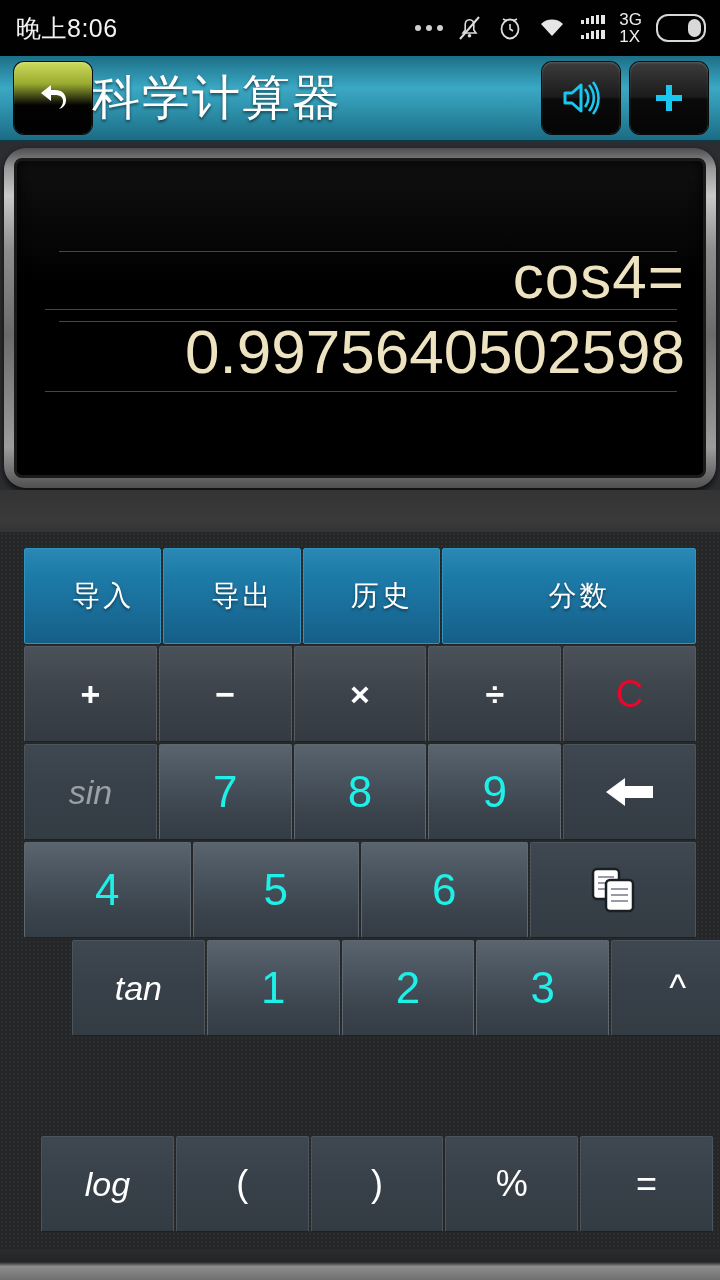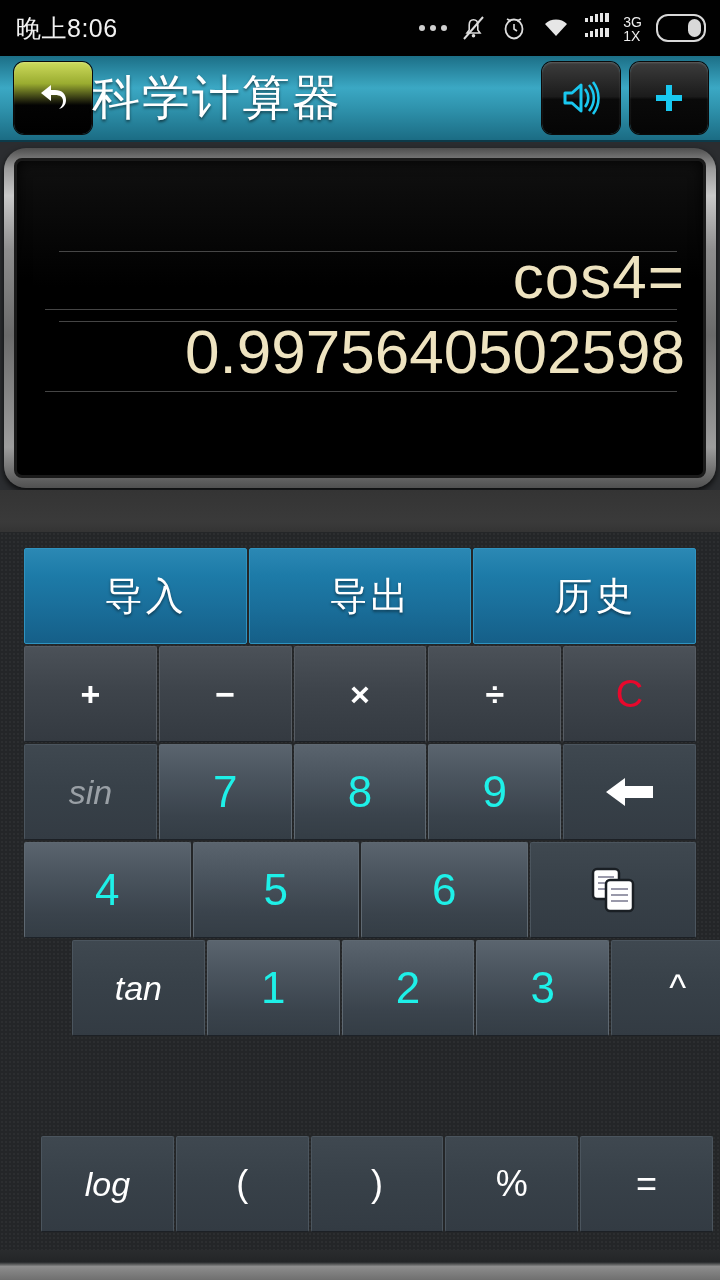--- a/index.html
+++ b/index.html
@@ -10,21 +10,21 @@
 
   
   .statusbar{position:absolute;left:0;top:0;width:720px;height:56px;
      background:#010101;display:flex;align-items:center;}
   .status-time{color:#f2f2f2;font-size:25px;margin-left:16px;letter-spacing:.5px;}
   .status-right{margin-left:auto;display:flex;align-items:center;gap:14px;margin-right:14px;}
   .dots{display:flex;gap:5px;align-items:center;}
   .dots i{width:6px;height:6px;border-radius:50%;background:#cfcfcf;display:block;}
   .sicon{display:block;}
   .sig{display:flex;align-items:flex-end;gap:2px;}
-  .netlbl{display:flex;flex-direction:column;line-height:1;color:#eee;font-size:14px;margin-left:2px;}
+  .netlbl{display:flex;flex-direction:column;line-height:1;color:#eee;font-size:17px;margin-left:2px;}
   .battery{width:46px;height:24px;border:2px solid #d8d8d8;border-radius:12px;position:relative;}
   .battery::after{content:"";position:absolute;right:3px;top:3px;bottom:3px;width:13px;
      background:#d8d8d8;border-radius:7px;}
 
   
   .titlebar{position:absolute;left:0;top:56px;width:720px;height:84px;
      background:linear-gradient(180deg,#1c6f87 0%,#3ba8c4 38%,#2f93ad 62%,#1b6c84 100%);
      border-bottom:2px solid #0d3a49;display:flex;align-items:center;}
   .tb-btn{width:78px;height:72px;border-radius:10px;
      background:linear-gradient(180deg,#3c3c3c 0%,#1b1b1b 48%,#0a0a0a 52%,#050505 100%);
@@ -60,21 +60,21 @@
      background:linear-gradient(180deg,#343434 0%,#3a3a3a 55%,#2a2a2a 100%);}
   .keypad{position:absolute;left:0;top:532px;width:720px;height:718px;
      background:#242628;
      background-image:radial-gradient(rgba(255,255,255,.035) 1px,transparent 1px);
      background-size:4px 4px;}
   .row{position:absolute;left:24px;width:672px;display:flex;gap:2px;}
   .key{flex:1;height:96px;display:flex;align-items:center;justify-content:center;
      border-radius:2px;box-sizing:border-box;color:#fff;}
   .key.wide{flex:2.02;}
   .blue{background:linear-gradient(180deg,#2b88b4 0%,#1d7ba8 28%,#1a6f9b 60%,#155f88 100%);
-     border:1px solid #2f93c0;font-size:38px;letter-spacing:3px;
+     border:1px solid #2f93c0;font-size:28px;letter-spacing:3px;
      text-shadow:0 2px 3px rgba(0,0,0,.45);padding-left:21px;}
   .op{background:linear-gradient(180deg,#4b5158 0%,#3e444b 45%,#343a41 100%);
      border:1px solid #565c63;border-bottom-color:#1c2025;font-size:34px;font-weight:bold;}
   .fn{background:linear-gradient(180deg,#3f4850 0%,#384149 45%,#333b43 100%);
      border:1px solid #4b555e;border-bottom-color:#1c2025;
      font-style:italic;font-size:34px;}
   .fn.dim{color:#9aa0a6;}
   .num{background:linear-gradient(180deg,#5a646e 0%,#4a545e 35%,#3a434c 75%,#343d45 100%);
      border:1px solid #5e6871;border-bottom-color:#1d2228;
      color:#1ef0e8;font-size:44px;}
@@ -179,20 +179,23 @@
       <div class="row r1">
         <div class="key blue">
           <span>导入</span>
         </div>
         <div class="key blue">
           <span>导出</span>
         </div>
         <div class="key blue">
           <span>历史</span>
         </div>
+        <div class="key blue wide">
+          <span>分数</span>
+        </div>
       </div>
       <div class="row r2">
         <div class="key op">
           <span>+</span>
         </div>
         <div class="key op">
           <span>−</span>
         </div>
         <div class="key op">
           <span>×</span>

